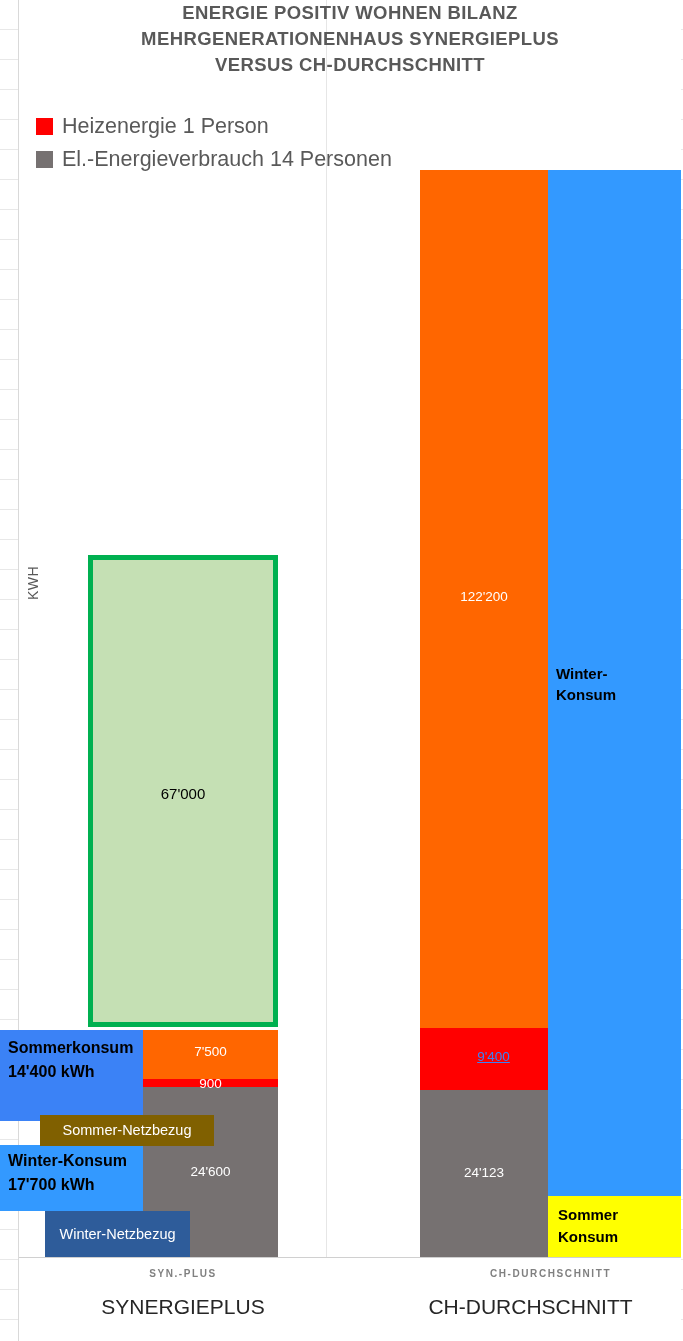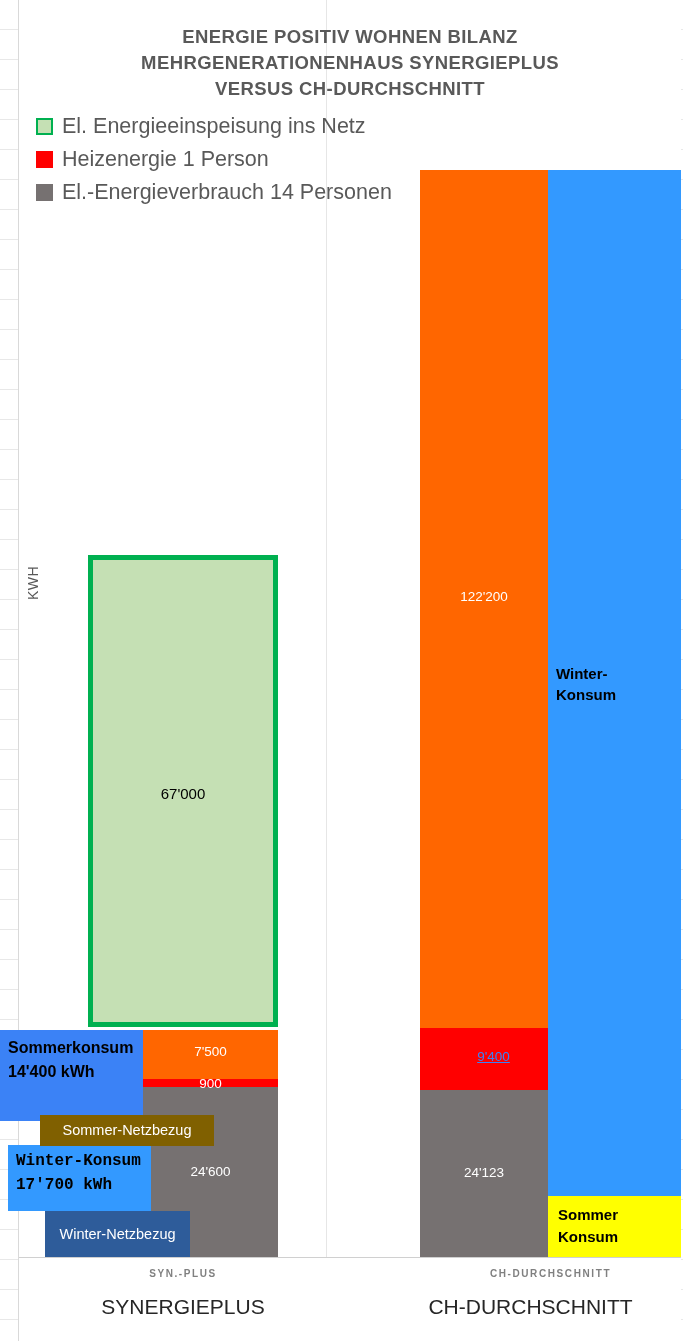--- a/index.html
+++ b/index.html
@@ -26,21 +26,21 @@
   
   #chart-canvas{
     position:absolute;left:19px;top:0;width:662px;height:1341px;
     background:#ffffff;z-index:2;
   }
   #plot-sep-line{position:absolute;left:326px;top:0;width:1px;height:1258px;background:#e6e6e6;z-index:3;}
   #plot-baseline{position:absolute;left:19px;top:1257px;width:662px;height:1px;background:#d0d0d0;z-index:6;}
 
   
   #chart-title{
-    position:absolute;left:19px;top:24px;width:662px;
+    position:absolute;left:19px;top:0;width:662px;
     text-align:center;z-index:5;
     color:#595959;font-weight:bold;font-size:18.5px;
     letter-spacing:.4px;line-height:26px;
   }
   #chart-title div{white-space:nowrap;}
 
   
   #chart-legend{position:absolute;left:36px;top:110px;z-index:5;}
   .legend-row{display:flex;align-items:center;height:33px;}
   .legend-swatch{width:17px;height:17px;margin-right:9px;flex:none;}
@@ -86,24 +86,20 @@
 <div id="plot-sep-line"></div>
 
 <div id="chart-title">
   <div>ENERGIE POSITIV WOHNEN BILANZ</div>
   <div>MEHRGENERATIONENHAUS SYNERGIEPLUS</div>
   <div>VERSUS CH-DURCHSCHNITT</div>
 </div>
 
 <div id="chart-legend">
   <div class="legend-row">
-    <span class="legend-swatch" style="background:#c5e0b4;border:2px solid #00b050;box-sizing:border-box;"></span>
-    <span class="legend-label">El. Energieeinspeisung ins Netz</span>
-  </div>
-  <div class="legend-row">
     <span class="legend-swatch" style="background:#ff0000;"></span>
     <span class="legend-label">Heizenergie 1 Person</span>
   </div>
   <div class="legend-row">
     <span class="legend-swatch" style="background:#767171;"></span>
     <span class="legend-label">El.-Energieverbrauch 14 Personen</span>
   </div>
 </div>
 
 <div id="y-axis-title">KWH</div>
@@ -141,22 +137,22 @@
   <span>Sommer</span>
   <span>Konsum</span>
 </div>
 
 <div class="callout" style="left:0px;top:1030px;width:143px;height:91px;background:#3b82f6;color:#000000;
             font-size:16px;font-weight:bold;line-height:24px;padding:6px 0 0 8px;">
   <span>Sommerkonsum</span>
   <span>14'400 kWh</span>
 </div>
 
-<div class="callout" style="left:8px;top:1145px;width:143px;height:66px;background:#3399ff;color:#000000;
-            font-size:16px;font-weight:bold;line-height:24px;padding:4px 8px 0 8px;font-family:Liberation Mono, monospace;">
+<div class="callout" style="left:0px;top:1145px;width:143px;height:66px;background:#3399ff;color:#000000;
+            font-size:16px;font-weight:bold;line-height:24px;padding:4px 8px 0 8px;">
   <span>Winter-Konsum</span>
   <span>17'700 kWh</span>
 </div>
 
 <div class="callout" style="left:40px;top:1115px;width:174px;height:31px;background:#806000;color:#ffffff;
             font-size:14.5px;line-height:31px;text-align:center;">
   <span>Sommer-Netzbezug</span>
 </div>
 
 <div class="callout" style="left:45px;top:1211px;width:145px;height:46px;background:#2e5c9a;color:#ffffff;

